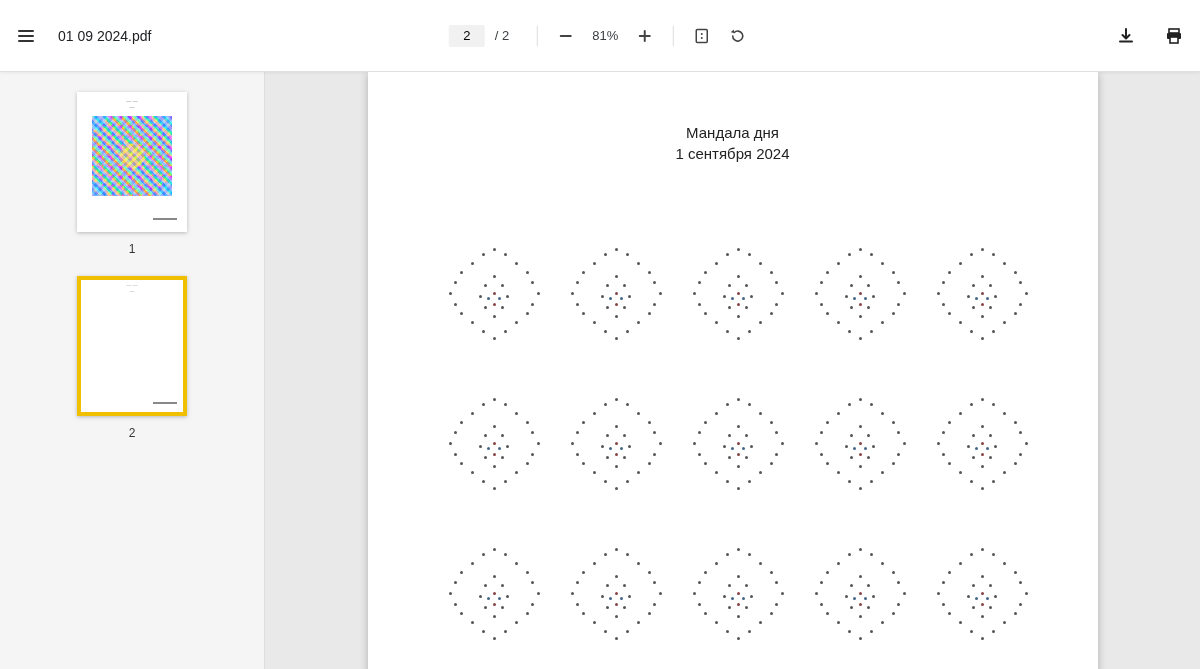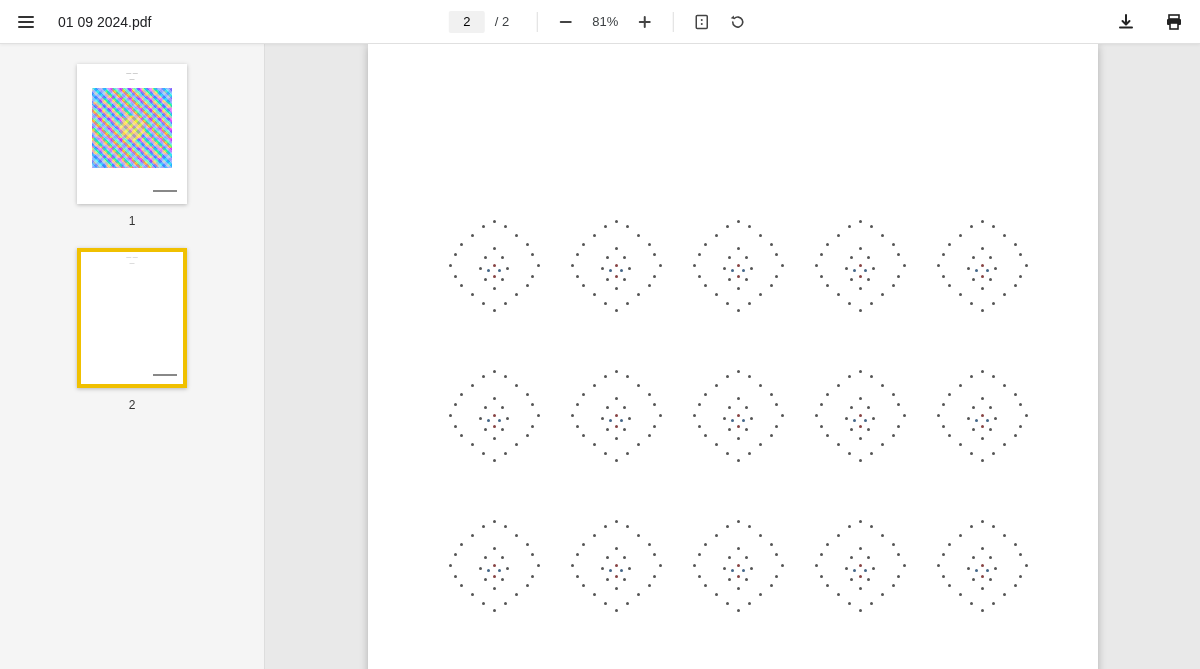--- a/index.html
+++ b/index.html
@@ -1,19 +1,19 @@
 <!DOCTYPE html>
 <html><head>
 <meta charset="utf-8">
 <style>
   * { box-sizing: border-box; margin: 0; padding: 0; }
   html, body { height: 100%; font-family: Arial, Helvetica, sans-serif; }
   body { display: flex; flex-direction: column; background: #e6e6e6; }
   .toolbar {
-    height: 44px;
+    height: 72px;
     background: #fff;
     border-bottom: 1px solid #e0e0e0;
     display: flex;
     align-items: center;
     padding: 0 12px;
     position: relative;
     box-shadow: 0 1px 3px rgba(0,0,0,0.06);
   }
   .tb-left { display: flex; align-items: center; gap: 18px; }
   .tb-center {
@@ -206,20 +206,24 @@
         <div class="th2-title">— —<br>—</div>
         <div class="th2-dots"></div>
         <div class="th2-dash"></div>
       </div>
       <div class="thumb-num">2</div>
     </div>
   </div>
 
   <div class="viewer">
     <div class="page">
+      <div class="page-heading">
+        <div>Мандала дня</div>
+        <div>1 сентября 2024</div>
+      </div>
       <div class="dot-area" id="dot-area">
           <div class="tile" style="left: 0px; top: 0px;">
             <span style="left: 55px; top: 5.5px;"></span>
             <span style="left: 44px; top: 11px;"></span>
             <span style="left: 66px; top: 11px;"></span>
             <span style="left: 33px; top: 19.8px;"></span>
             <span style="left: 77px; top: 19.8px;"></span>
             <span style="left: 22px; top: 28.6px;"></span>
             <span style="left: 88px; top: 28.6px;"></span>
             <span style="left: 16.5px; top: 38.5px;"></span>

